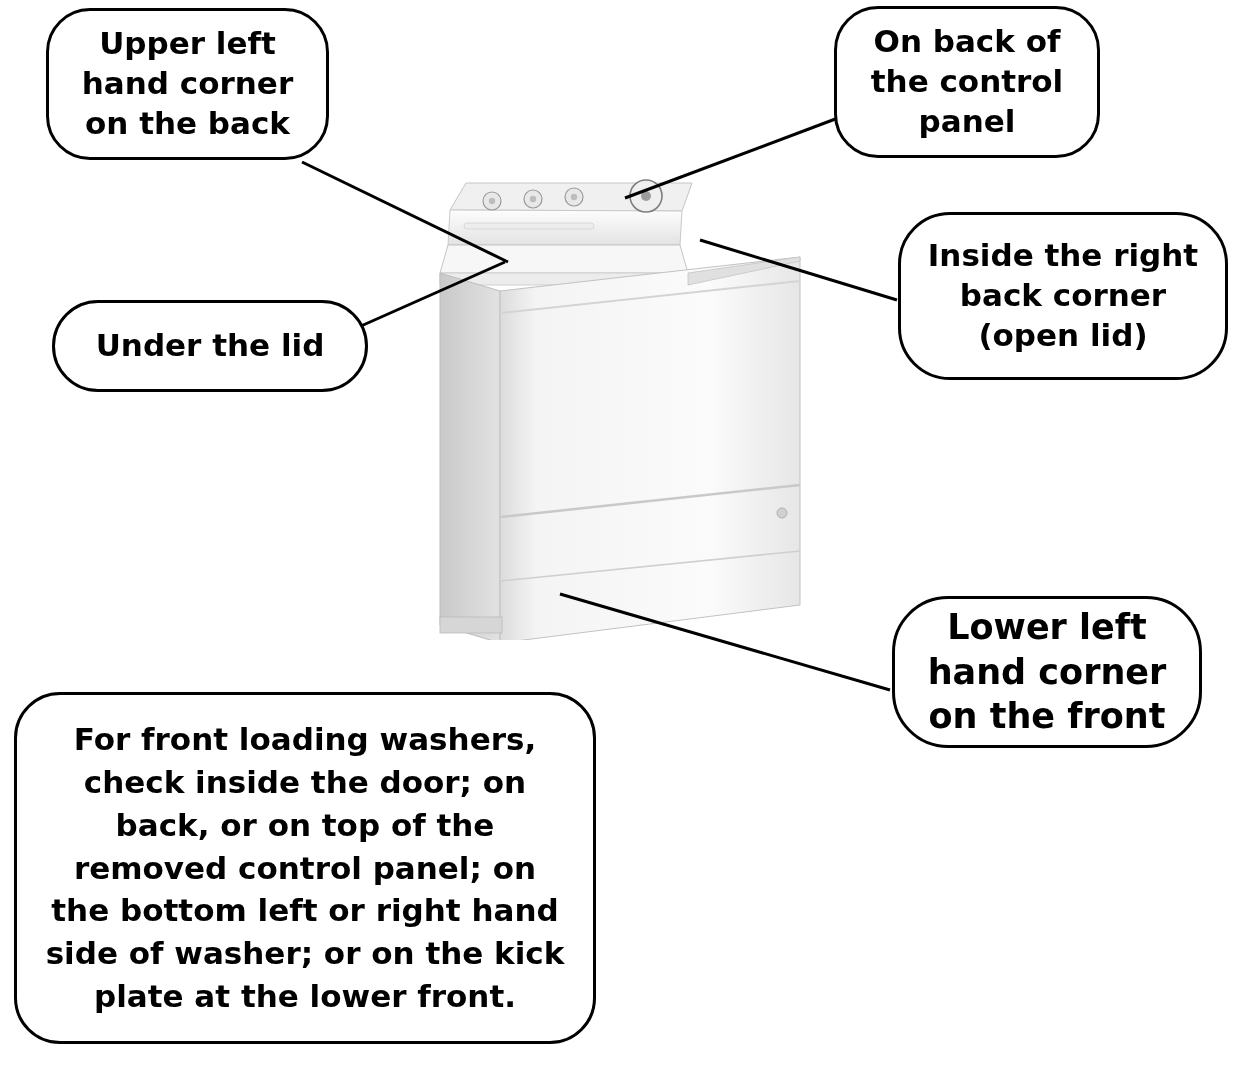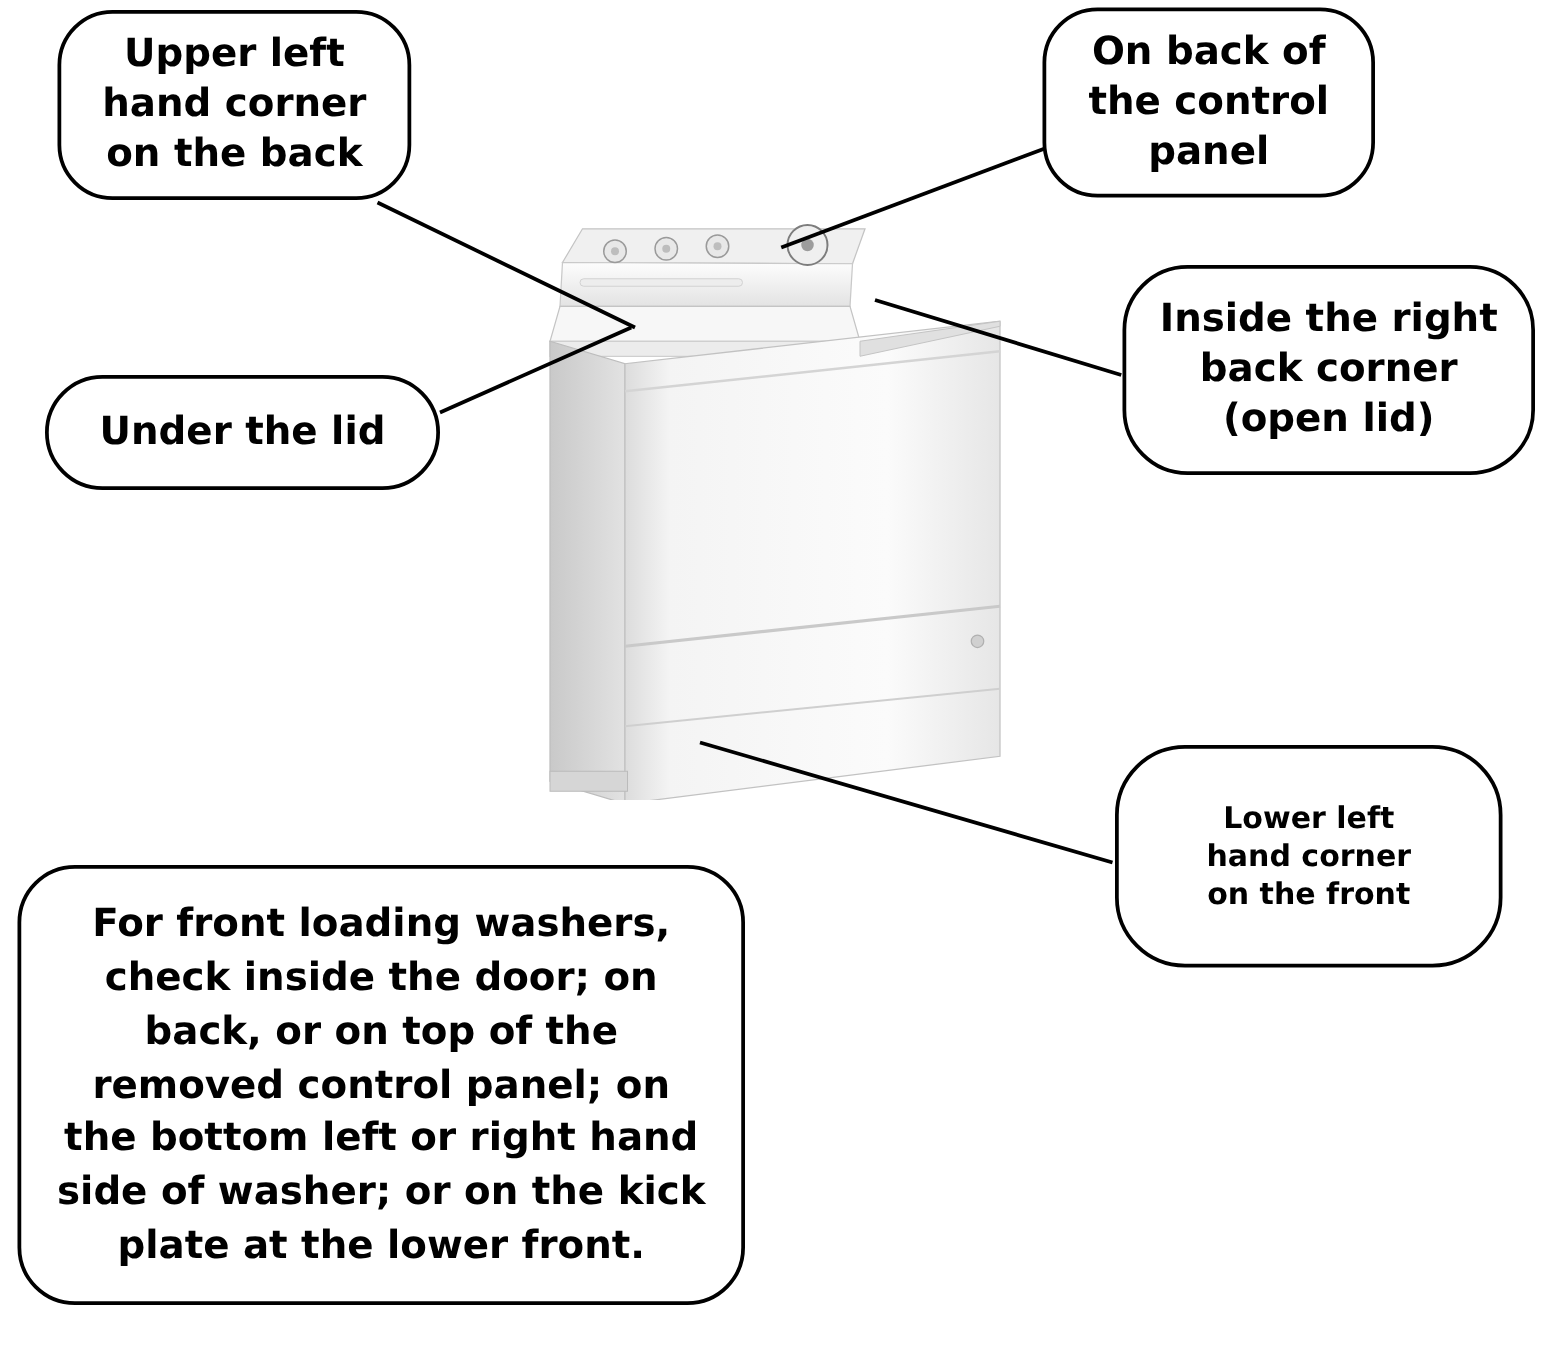--- a/index.html
+++ b/index.html
@@ -49,33 +49,33 @@
   }
   #callout-inside-right-back {
     left: 898px;
     top: 212px;
     width: 330px;
     height: 168px;
     font-size: 31px;
     border-radius: 52px;
   }
   #callout-under-lid {
-    left: 36px;
+    left: 52px;
     top: 300px;
     width: 316px;
     height: 92px;
     font-size: 31px;
     border-radius: 46px;
   }
   #callout-lower-left-front {
     left: 892px;
     top: 596px;
     width: 310px;
-    height: 178px;
-    font-size: 24px;
+    height: 152px;
+    font-size: 35px;
     border-radius: 56px;
   }
   #callout-front-loading {
     left: 14px;
     top: 692px;
     width: 582px;
     height: 352px;
     font-size: 31px;
     border-radius: 46px;
     line-height: 1.38;

